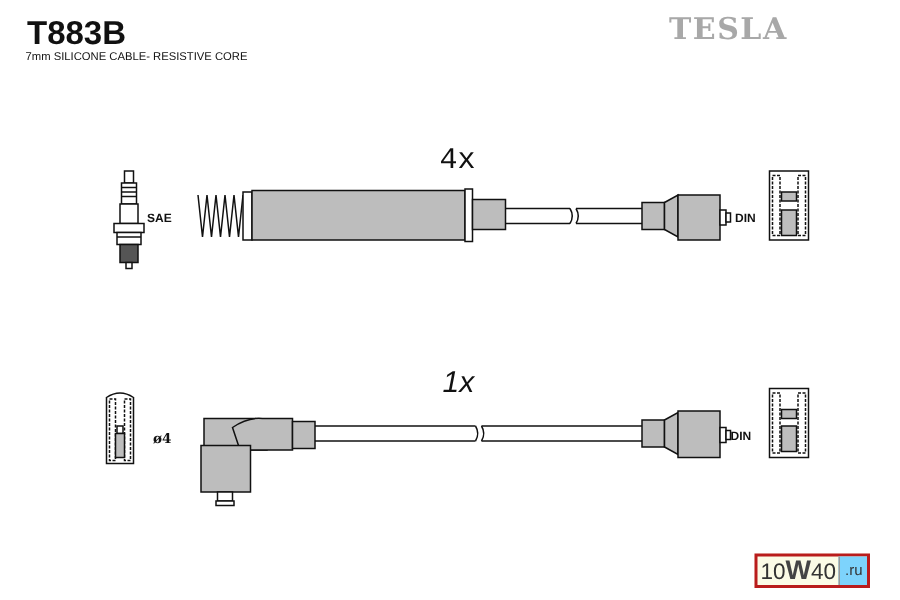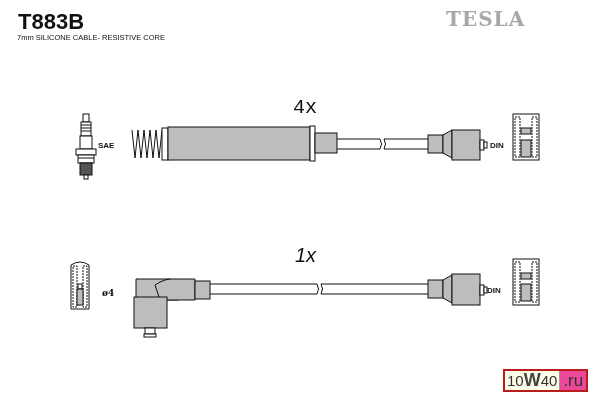--- a/index.html
+++ b/index.html
@@ -13,21 +13,21 @@
   #qty-2 { left: 295px; top: 244px; font-style: italic; }
   .tag { font-size: 8px; font-weight: bold; color: #111; margin-top: 28px; }
   #tag-sae { left: 98px; top: 113px; }
   #tag-din-1 { left: 490px; top: 113px; }
   #tag-d4 { left: 102px; top: 260px; font-family: "DejaVu Serif", serif; font-size: 9px; }
   #tag-din-2 { left: 487px; top: 258px; }
   svg#drawing { position: absolute; left: 0; top: 0; }
   #watermark { left: 503px; top: 369px; border: 2px solid #b91c1c; background: #fbfbe6; display: flex; align-items: stretch; height: 19px; }
   #watermark .wm-main { font-size: 15px; color: #333; padding: 0 2px; line-height: 19px; }
   #watermark .wm-main b { font-size: 18px; color: #444; }
-  #watermark .wm-suffix { font-size: 17px; color: #333; background: #ec4899; border-left: 1px solid #999; padding: 0 3px; line-height: 19px; }
+  #watermark .wm-suffix { font-size: 10px; color: #333; background: #7dd3fc; border-left: 1px solid #999; padding: 0 3px; line-height: 19px; }
 </style>
 </head>
 <body>
 
 <div id="part-number" class="abs">T883B</div>
 <div id="subtitle" class="abs">7mm SILICONE CABLE- RESISTIVE CORE</div>
 <div id="brand" class="abs">TESLA</div>
 
 <div id="qty-1" class="abs qty">4x</div>
 <div id="qty-2" class="abs qty">1x</div>

